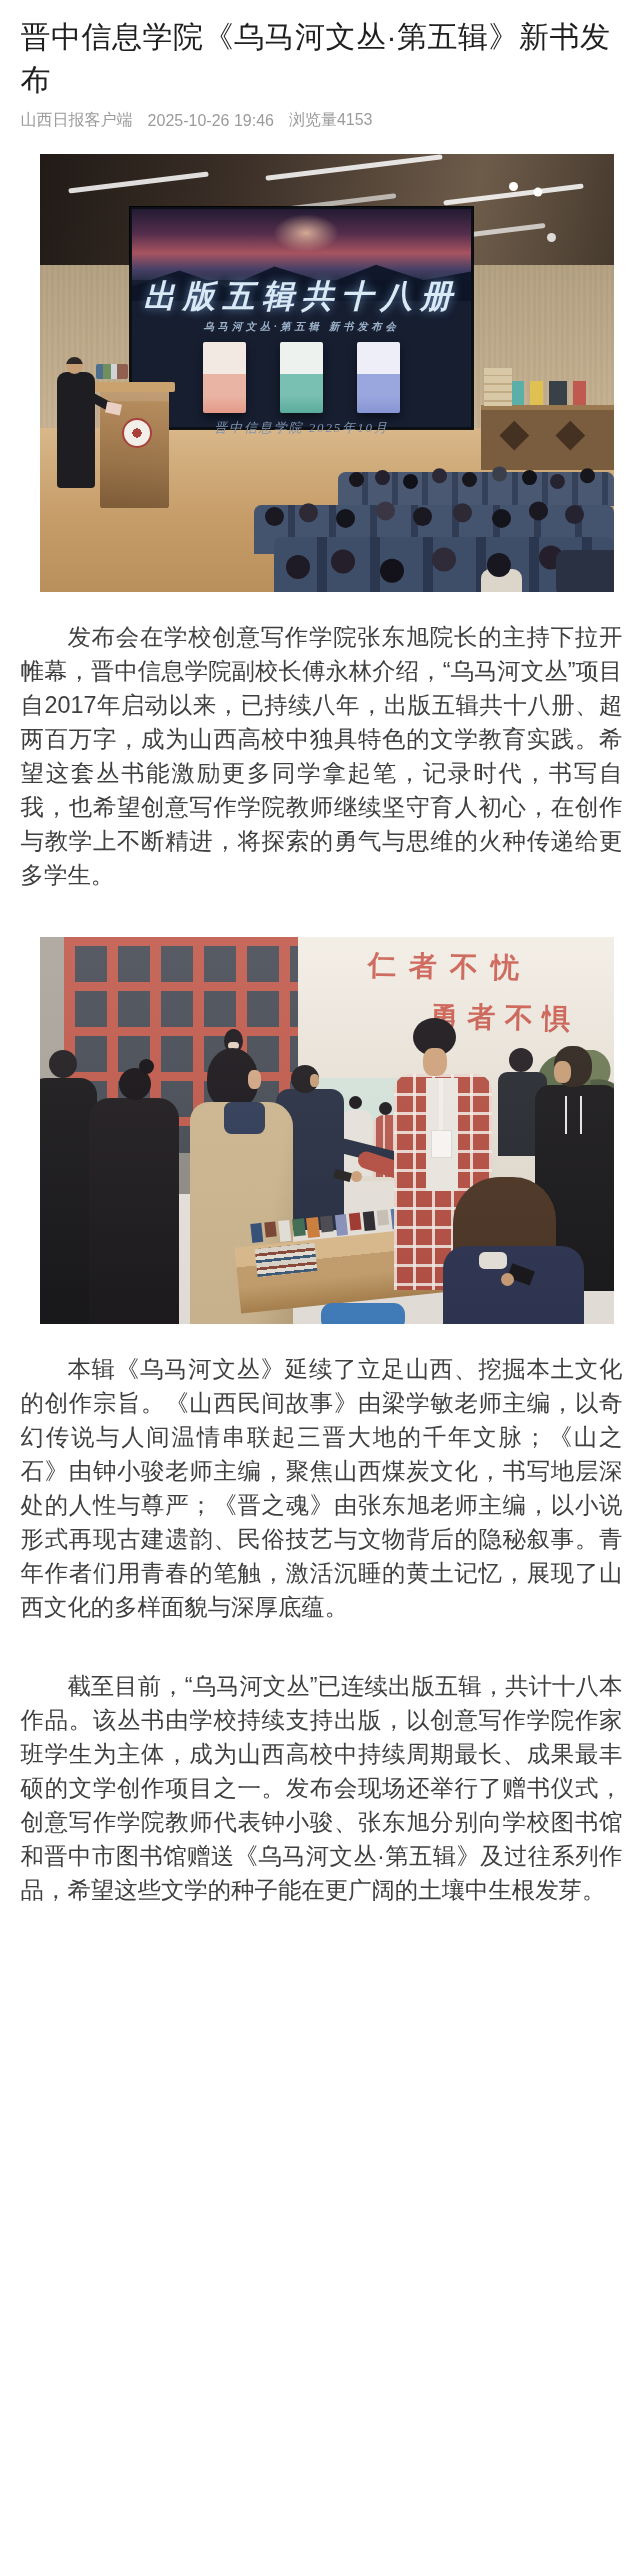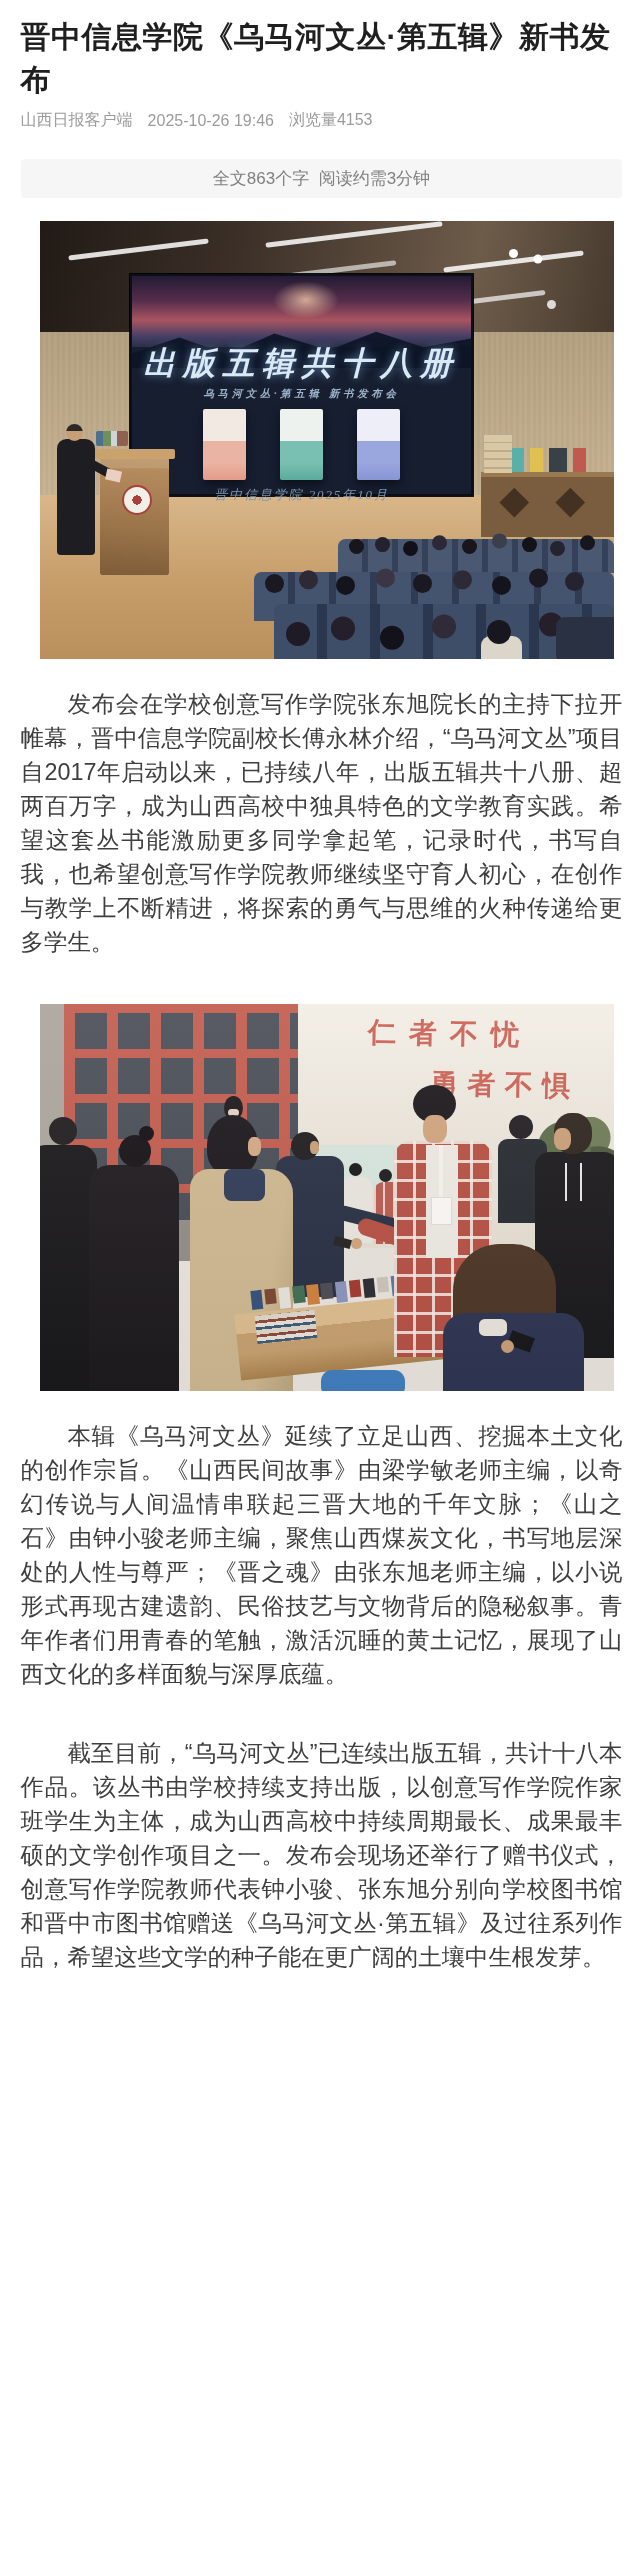--- a/index.html
+++ b/index.html
@@ -7,21 +7,21 @@
     width:643px;
     background:#ffffff;
     font-family:"Liberation Sans","DejaVu Sans",sans-serif;
     color:#3f3f3f;
   }
   
   h1.title{
     margin:15px 20.6px 9.4px;
     font-size:30px;
     line-height:43px;
-    font-weight:700;
+    font-weight:400;
     color:#1f1f1f;
     letter-spacing:0.5px;
   }
   .meta{
     margin:5.6px 20.6px 0;
     font-size:16px;
     color:#9b9b9b;
     display:flex;
     gap:15px;
     align-items:center;
@@ -241,21 +241,20 @@
 <article>
 
   <h1 class="title">晋中信息学院《乌马河文丛·第五辑》新书发布</h1>
 
   <div class="meta">
     <span>山西日报客户端</span>
     <span>2025-10-26 19:46</span>
     <span>浏览量4153</span>
   </div>
 
-  <div class="badge">全文863个字  阅读约需3分钟</div>
 
 
   <figure class="photo1">
     <div class="p1-stage"></div>
     <div class="p1-wall"></div>
     <div class="p1-ceiling"></div>
     <div class="p1-strip p1-s1"></div>
     <div class="p1-strip p1-s2"></div>
     <div class="p1-strip p1-s3"></div>
     <div class="p1-strip p1-s4"></div>

